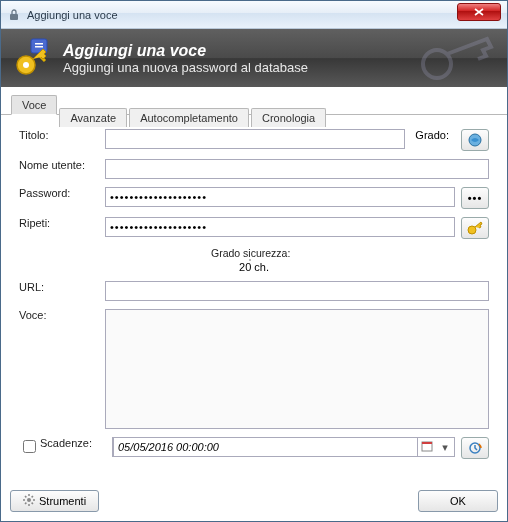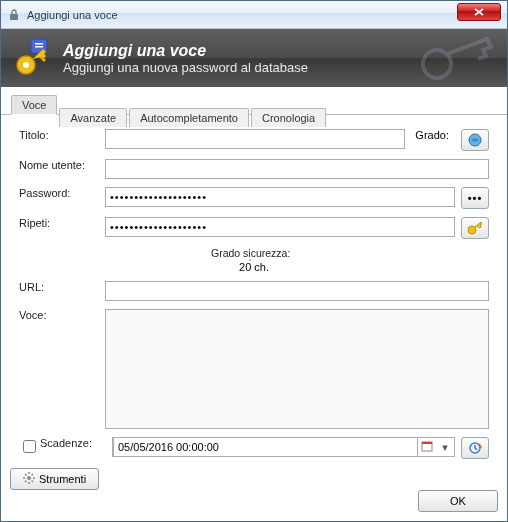--- a/index.html
+++ b/index.html
@@ -152,22 +152,21 @@
   }
   .expiry-row input[type=text]{
     background:#fff;
   }
   
   .footer {
     position:absolute;
     bottom: 10px;
     left: 10px; right: 10px;
     display:flex;
-    align-items:flex-end;
-    flex-direction:column;
+    align-items:flex-start;
   }
   .btn {
     height: 22px;
     min-width: 70px;
     padding: 0 12px;
     border: 1px solid #8899aa;
     background: linear-gradient(to bottom,#fdfdfd,#e6e6e6);
     border-radius: 3px;
     cursor:pointer;
     font-size: 11px;
@@ -177,21 +176,21 @@
   .btn.tool {
     margin-left:0; margin-right:auto;
   }
   .btn.tool .gear { margin-right:4px; }
   .checkbox {
     width:13px;height:13px;margin-right:4px;vertical-align:middle;
   }
   .combo {
     flex:1; display:flex; align-items:center; border:1px solid #aab; height:20px;
   }
-  .combo input { border:none; flex:1; height:18px; padding:0 4px; font-size:11px;}
+  .combo input { border:none; flex:1; height:18px; padding:0 4px; font-size:11px;font-style:italic;}
   .combo .arrow { width:18px; text-align:center; color:#555; cursor:pointer;}
 </style>
 </head>
 <body>
 
 <div class="titlebar">
   <span class="lock">
     <svg width="12" height="12" viewBox="0 0 12 12">
         <rect x="2" y="5" width="8" height="6" rx="1" fill="#6a7a8a"></rect>
         <path d="M4 5 V3 a2 2 0 0 1 4 0 V5" fill="none" stroke="#6a7a8a" stroke-width="1.3"></path>

